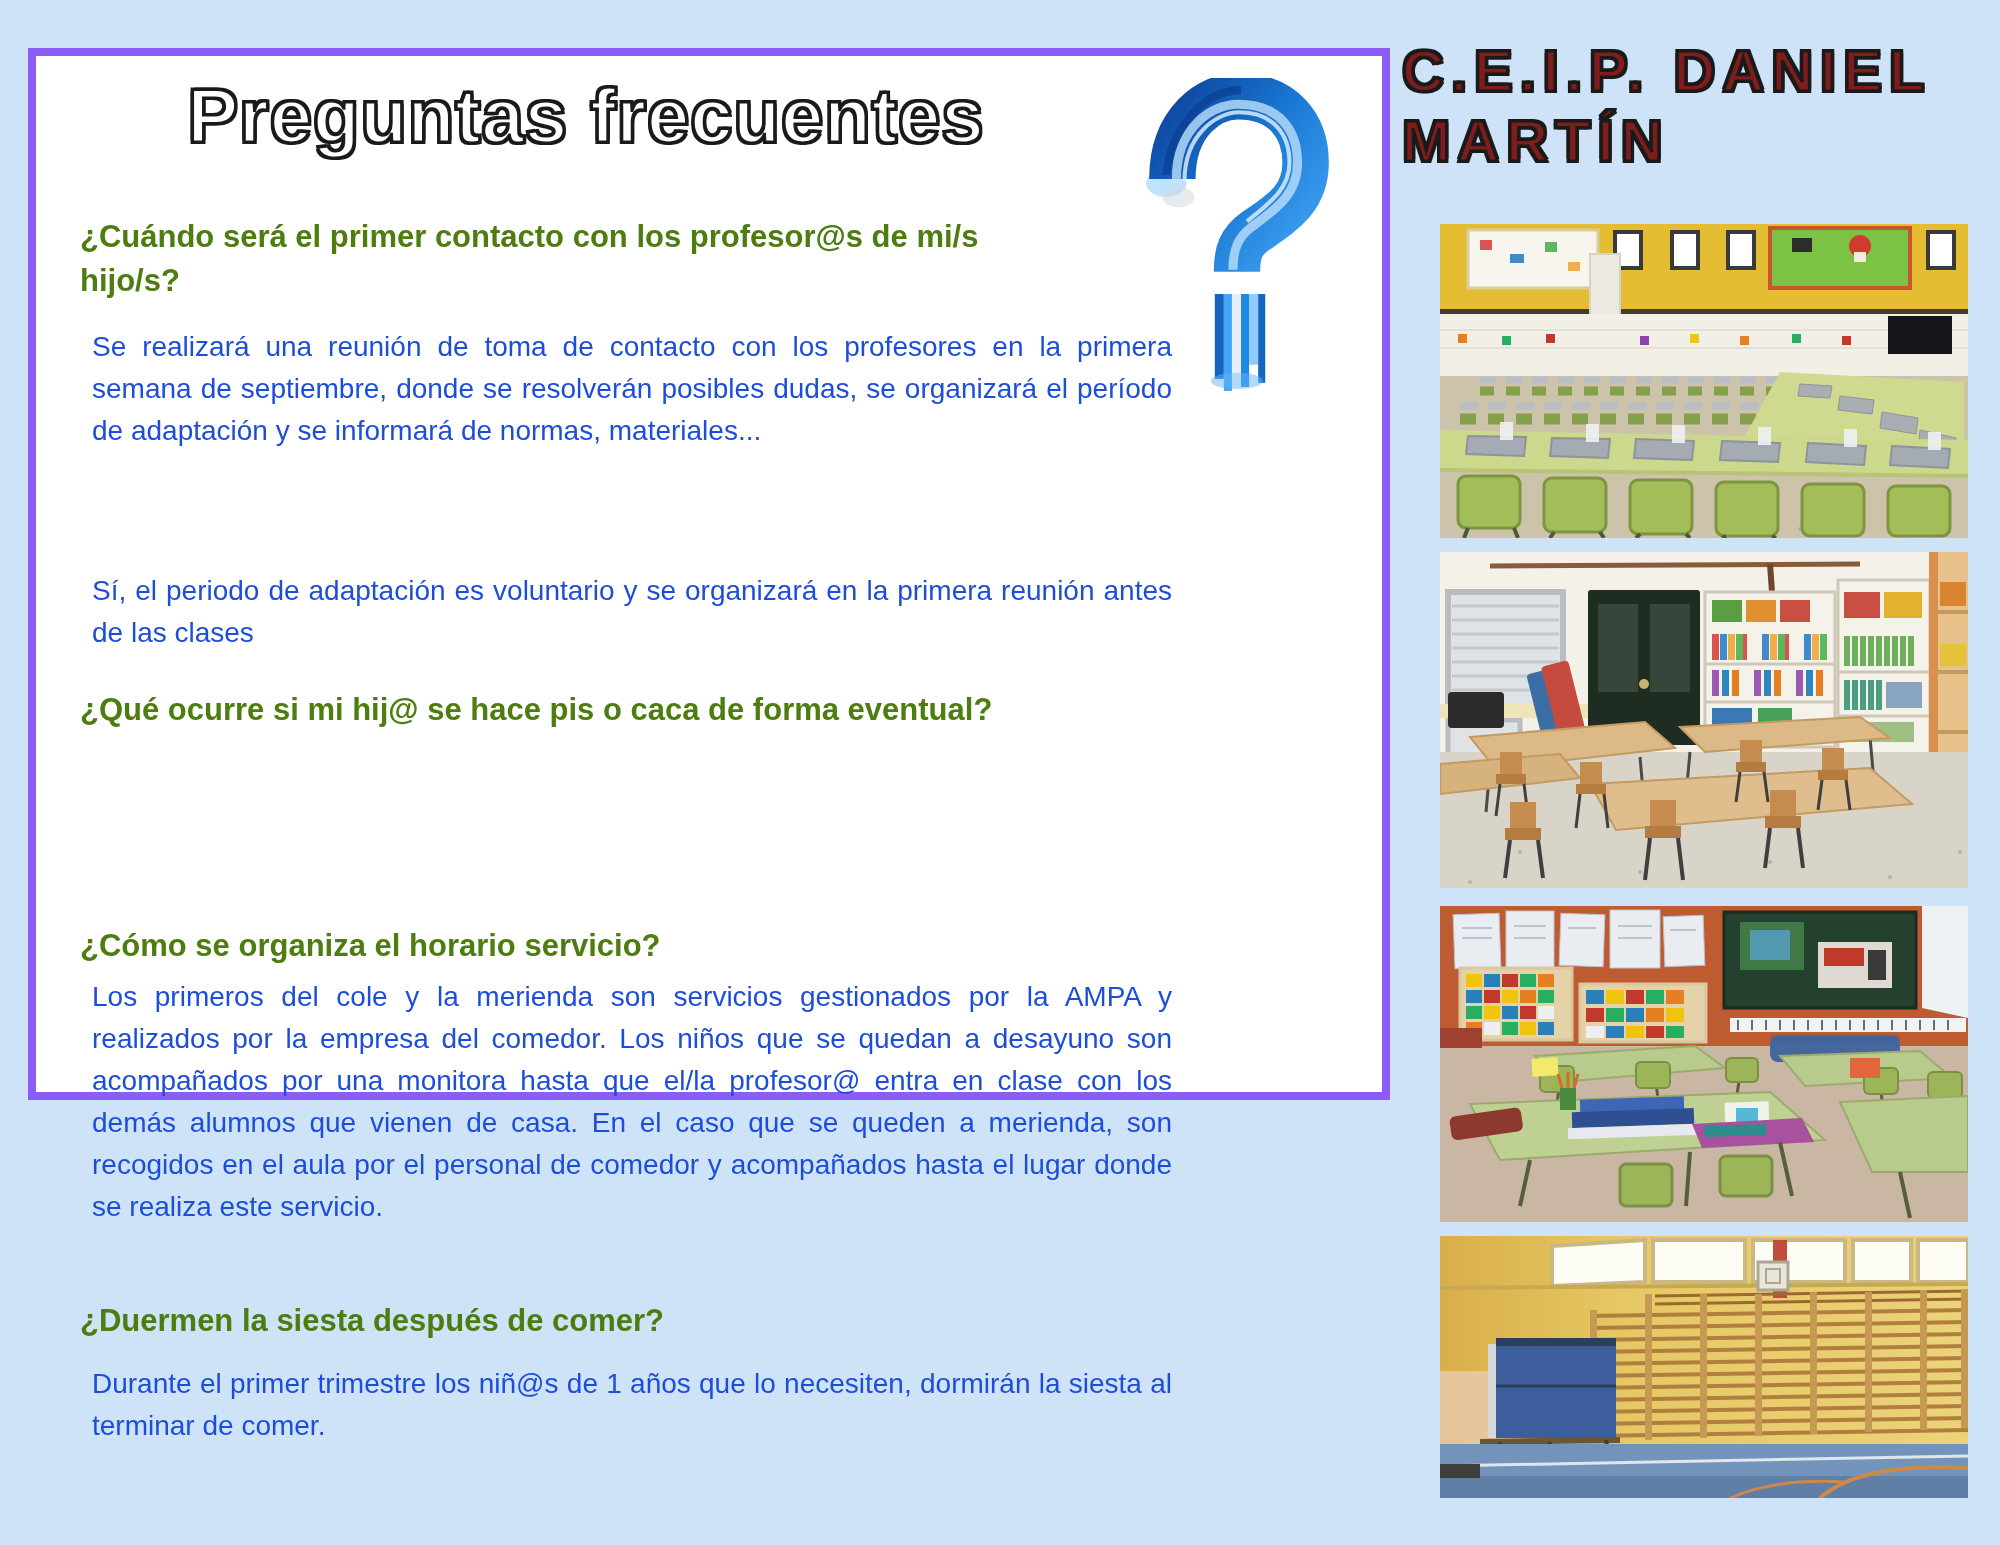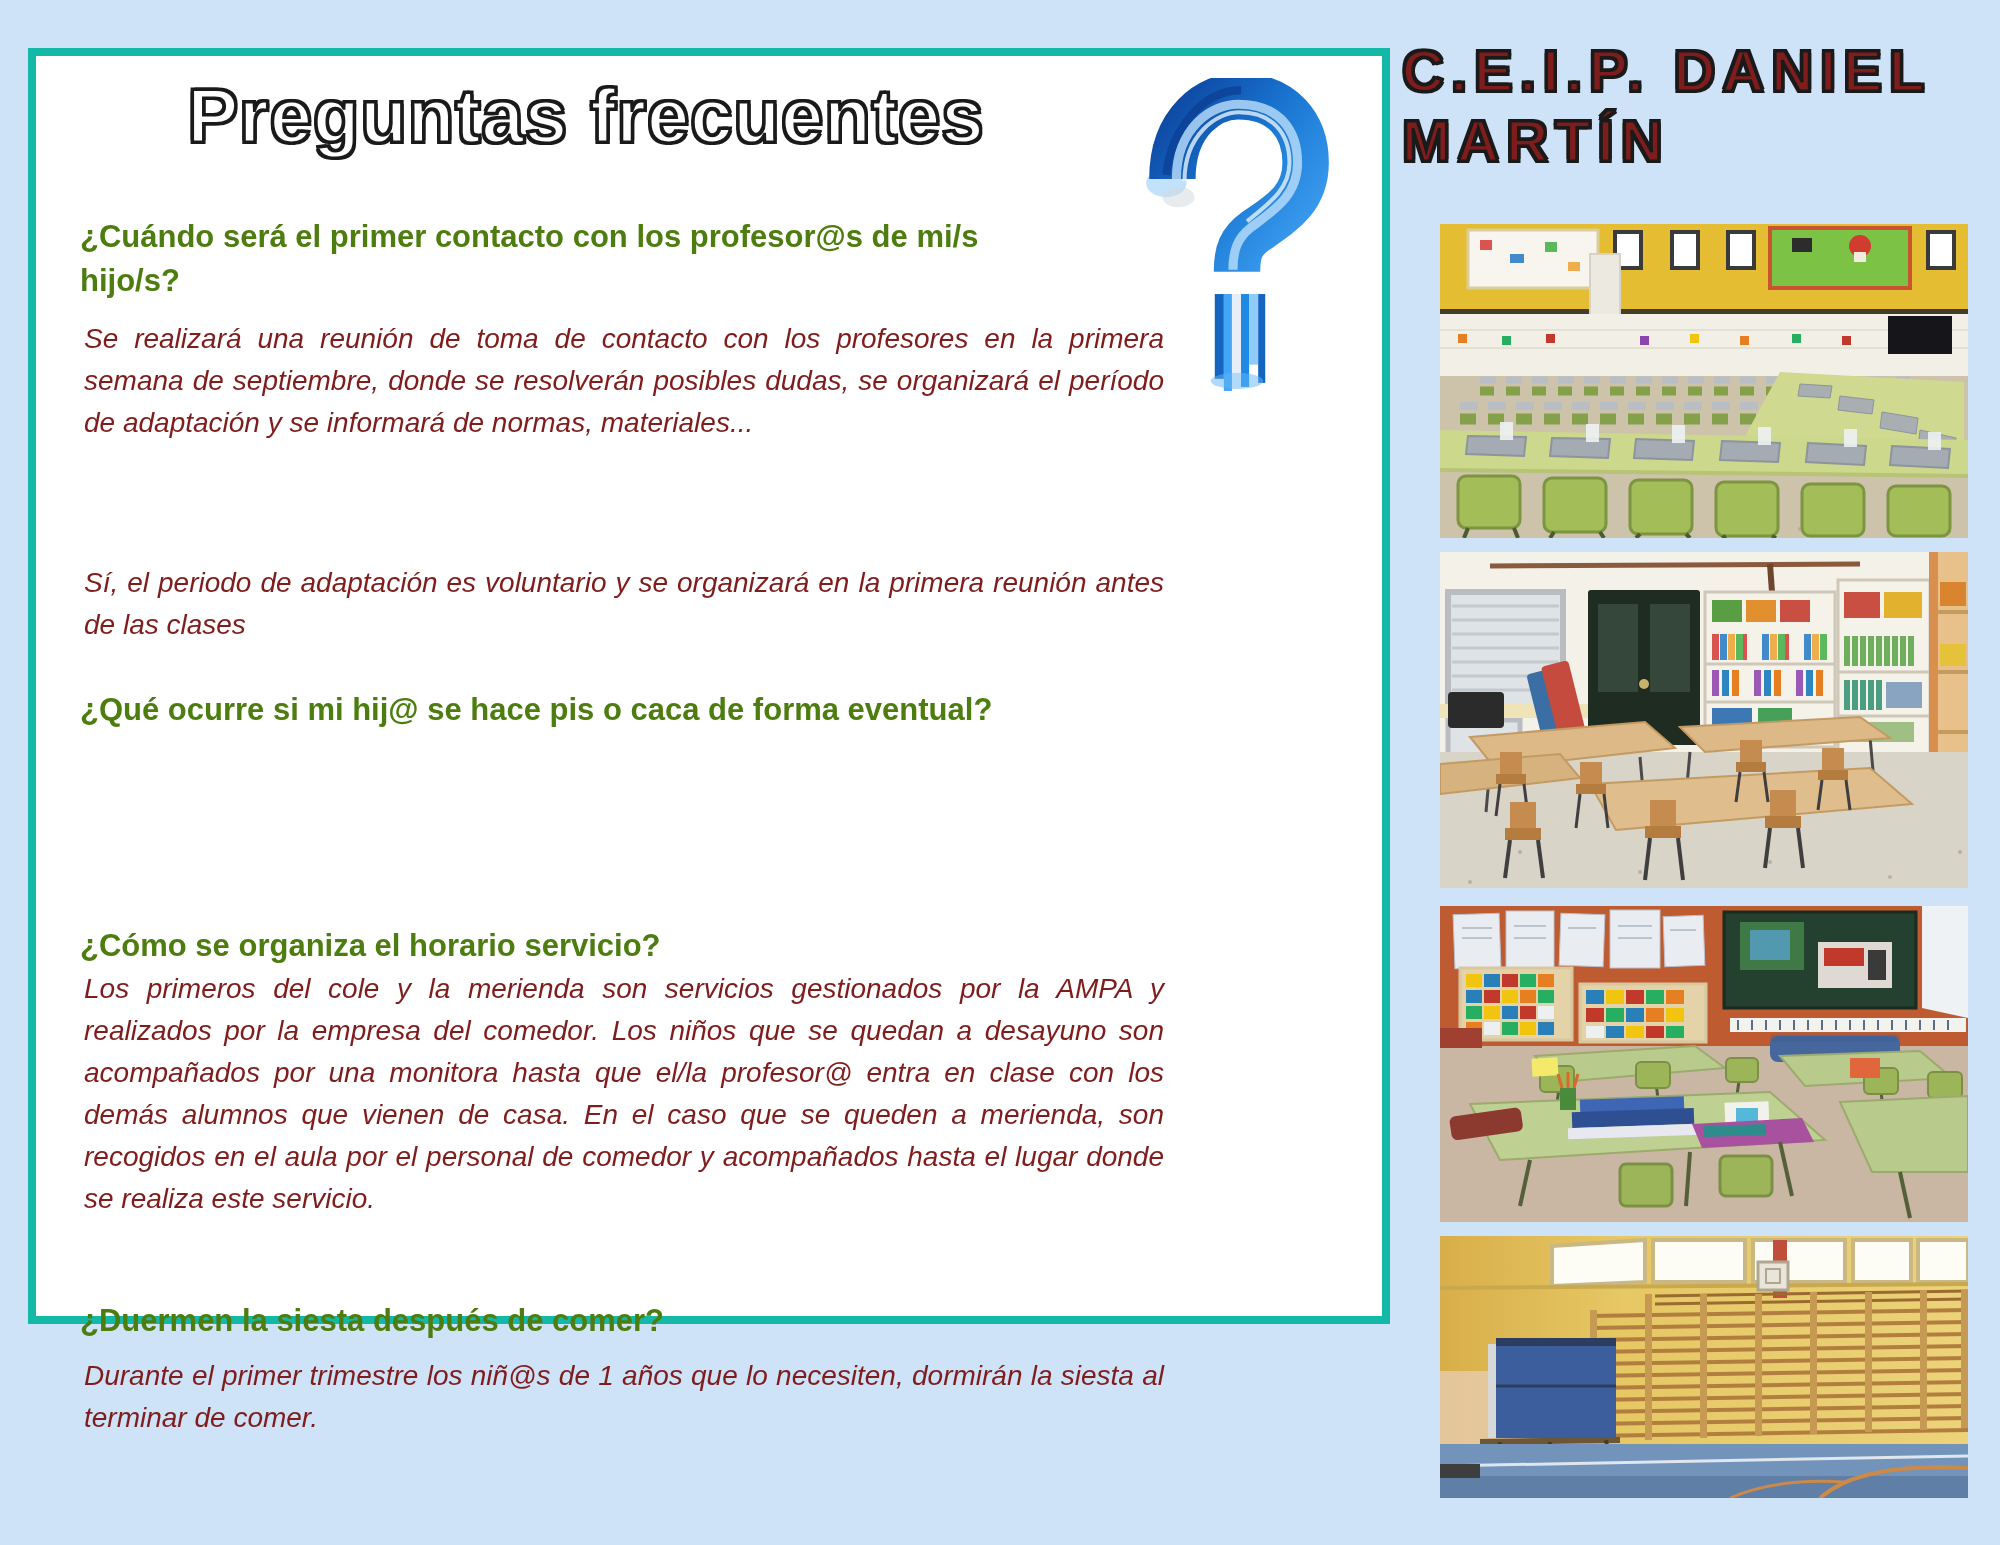--- a/index.html
+++ b/index.html
@@ -4,39 +4,39 @@
 <style>
   html,body{margin:0;padding:0;}
   body{
     width:2000px;height:1545px;position:relative;overflow:hidden;
     background:#cee3f8;
     font-family:"Liberation Sans", sans-serif;
     color:#1b1b1b;
   }
   
   .faq-box{
-    position:absolute;left:28px;top:48px;width:1362px;height:1276px;
-    box-sizing:border-box;background:#ffffff;border:8px solid #14b8a6;
+    position:absolute;left:28px;top:48px;width:1362px;height:1052px;
+    box-sizing:border-box;background:#ffffff;border:8px solid #8b5cf6;
   }
   .box-title{
     position:absolute;left:70px;top:16px;width:960px;margin:0;
     text-align:center;font-size:76px;font-weight:bold;letter-spacing:1px;
     color:#ffffff;
     -webkit-text-stroke:3px #1a1a1a;
     text-shadow:-2px -2px 0 #1a1a1a,2px -2px 0 #1a1a1a,-2px 2px 0 #1a1a1a,2px 2px 0 #1a1a1a;
   }
   .qm-wrap{position:absolute;right:38px;top:22px;width:212px;height:322px;}
   .faq-q{
     position:absolute;left:44px;width:1110px;margin:0;
     font-size:31px;font-weight:bold;line-height:44px;color:#4d7c0f;
   }
   .faq-q.first{width:930px;}
   .faq-a{
-    position:absolute;left:44px;width:1080px;margin:4px;
-    font-size:28px;line-height:42px;color:#7f1d1d;text-align:justify;font-style:italic;
+    position:absolute;left:44px;width:1080px;margin:12px;
+    font-size:28px;line-height:42px;color:#1d4ed8;text-align:justify;
   }
   .q1{top:159px}.a1{top:258px}
   .q2{top:446px}.a2{top:502px}
   .q3{top:632px}.a3{top:686px}
   .q4{top:868px}.a4{top:908px}
   .q5{top:1243px}.a5{top:1295px}
 
   
   .school-title{
     position:absolute;left:1402px;top:36px;width:596px;

